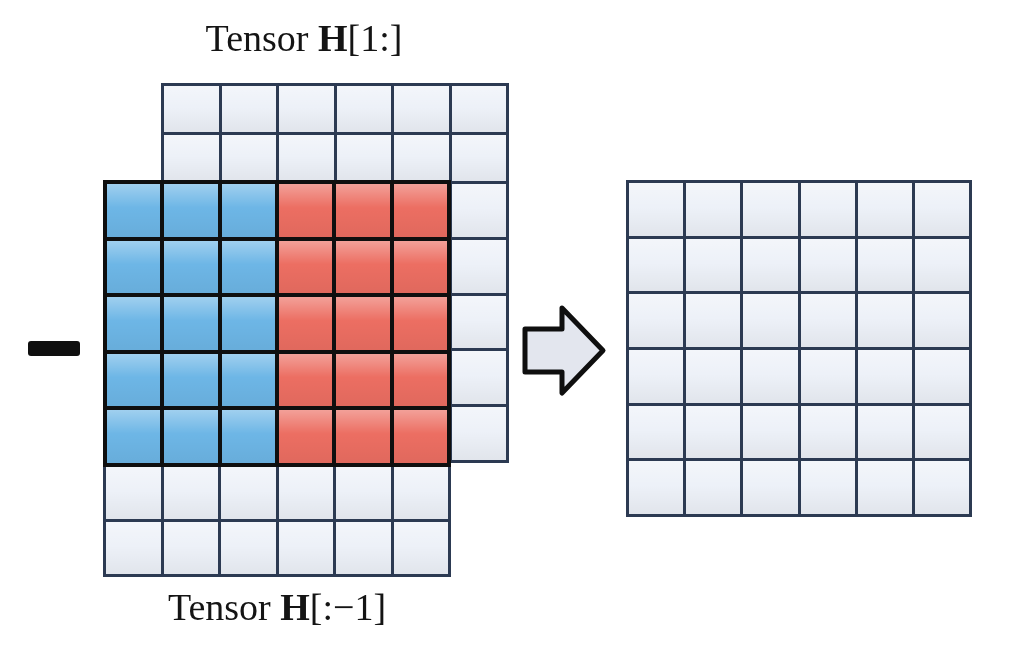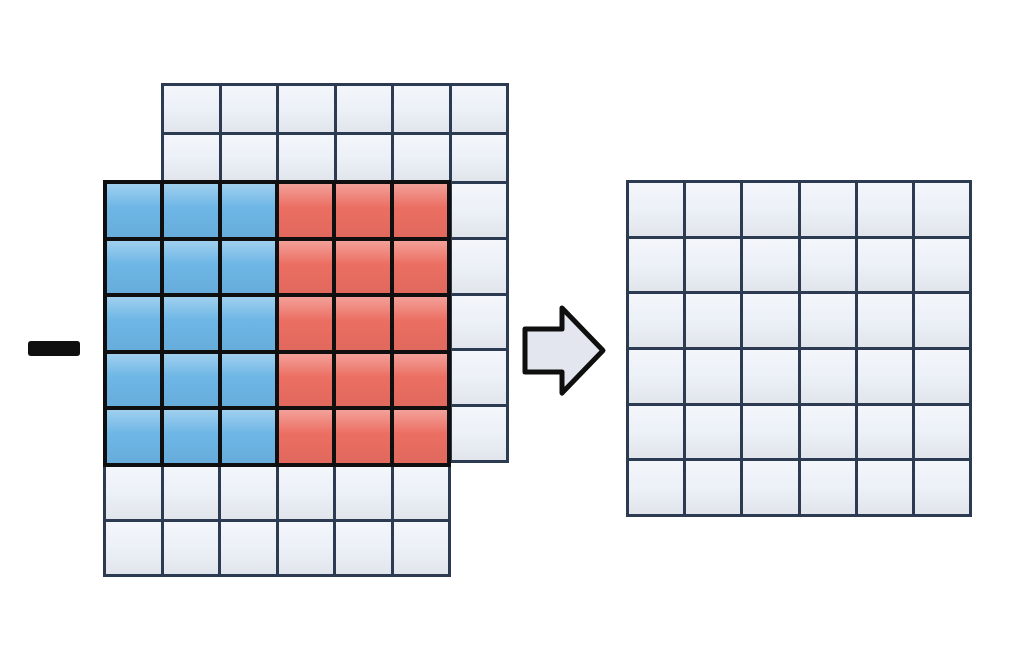--- a/index.html
+++ b/index.html
@@ -33,20 +33,23 @@
 
   #minus-bar { position: absolute; left: 28px; top: 341px; width: 52px; height: 15px; border-radius: 3px; z-index: 4; }
 
   #arrow-svg { position: absolute; left: 521px; top: 304px; width: 86px; height: 93px; }
 </style>
 </head>
 <body style="background: rgb(255, 255, 255);">
 
 <div class="canvas">
 
+  <div class="label" id="label-top" style="color: rgb(20, 20, 20);">
+    <span>Tensor </span><b>H</b><span>[1:]</span>
+  </div>
 
   <div class="grid" id="grid-back" style="grid-template-columns: repeat(6, 1fr); background: rgb(44, 58, 82);">
       <div class="cell" style="background-color: rgb(237, 241, 248);"></div>
       <div class="cell" style="background-color: rgb(237, 241, 248);"></div>
       <div class="cell" style="background-color: rgb(237, 241, 248);"></div>
       <div class="cell" style="background-color: rgb(237, 241, 248);"></div>
       <div class="cell" style="background-color: rgb(237, 241, 248);"></div>
       <div class="cell" style="background-color: rgb(237, 241, 248);"></div>
       <div class="cell" style="background-color: rgb(237, 241, 248);"></div>
       <div class="cell" style="background-color: rgb(237, 241, 248);"></div>
@@ -173,14 +176,17 @@
       <div class="cell" style="background-color: rgb(237, 241, 248);"></div>
       <div class="cell" style="background-color: rgb(237, 241, 248);"></div>
       <div class="cell" style="background-color: rgb(237, 241, 248);"></div>
       <div class="cell" style="background-color: rgb(237, 241, 248);"></div>
       <div class="cell" style="background-color: rgb(237, 241, 248);"></div>
       <div class="cell" style="background-color: rgb(237, 241, 248);"></div>
       <div class="cell" style="background-color: rgb(237, 241, 248);"></div>
       <div class="cell" style="background-color: rgb(237, 241, 248);"></div>
     </div>
 
+  <div class="label" id="label-bottom" style="color: rgb(20, 20, 20);">
+    <span>Tensor </span><b>H</b><span>[:−1]</span>
+  </div>
 
 </div>
 
 </body></html>

